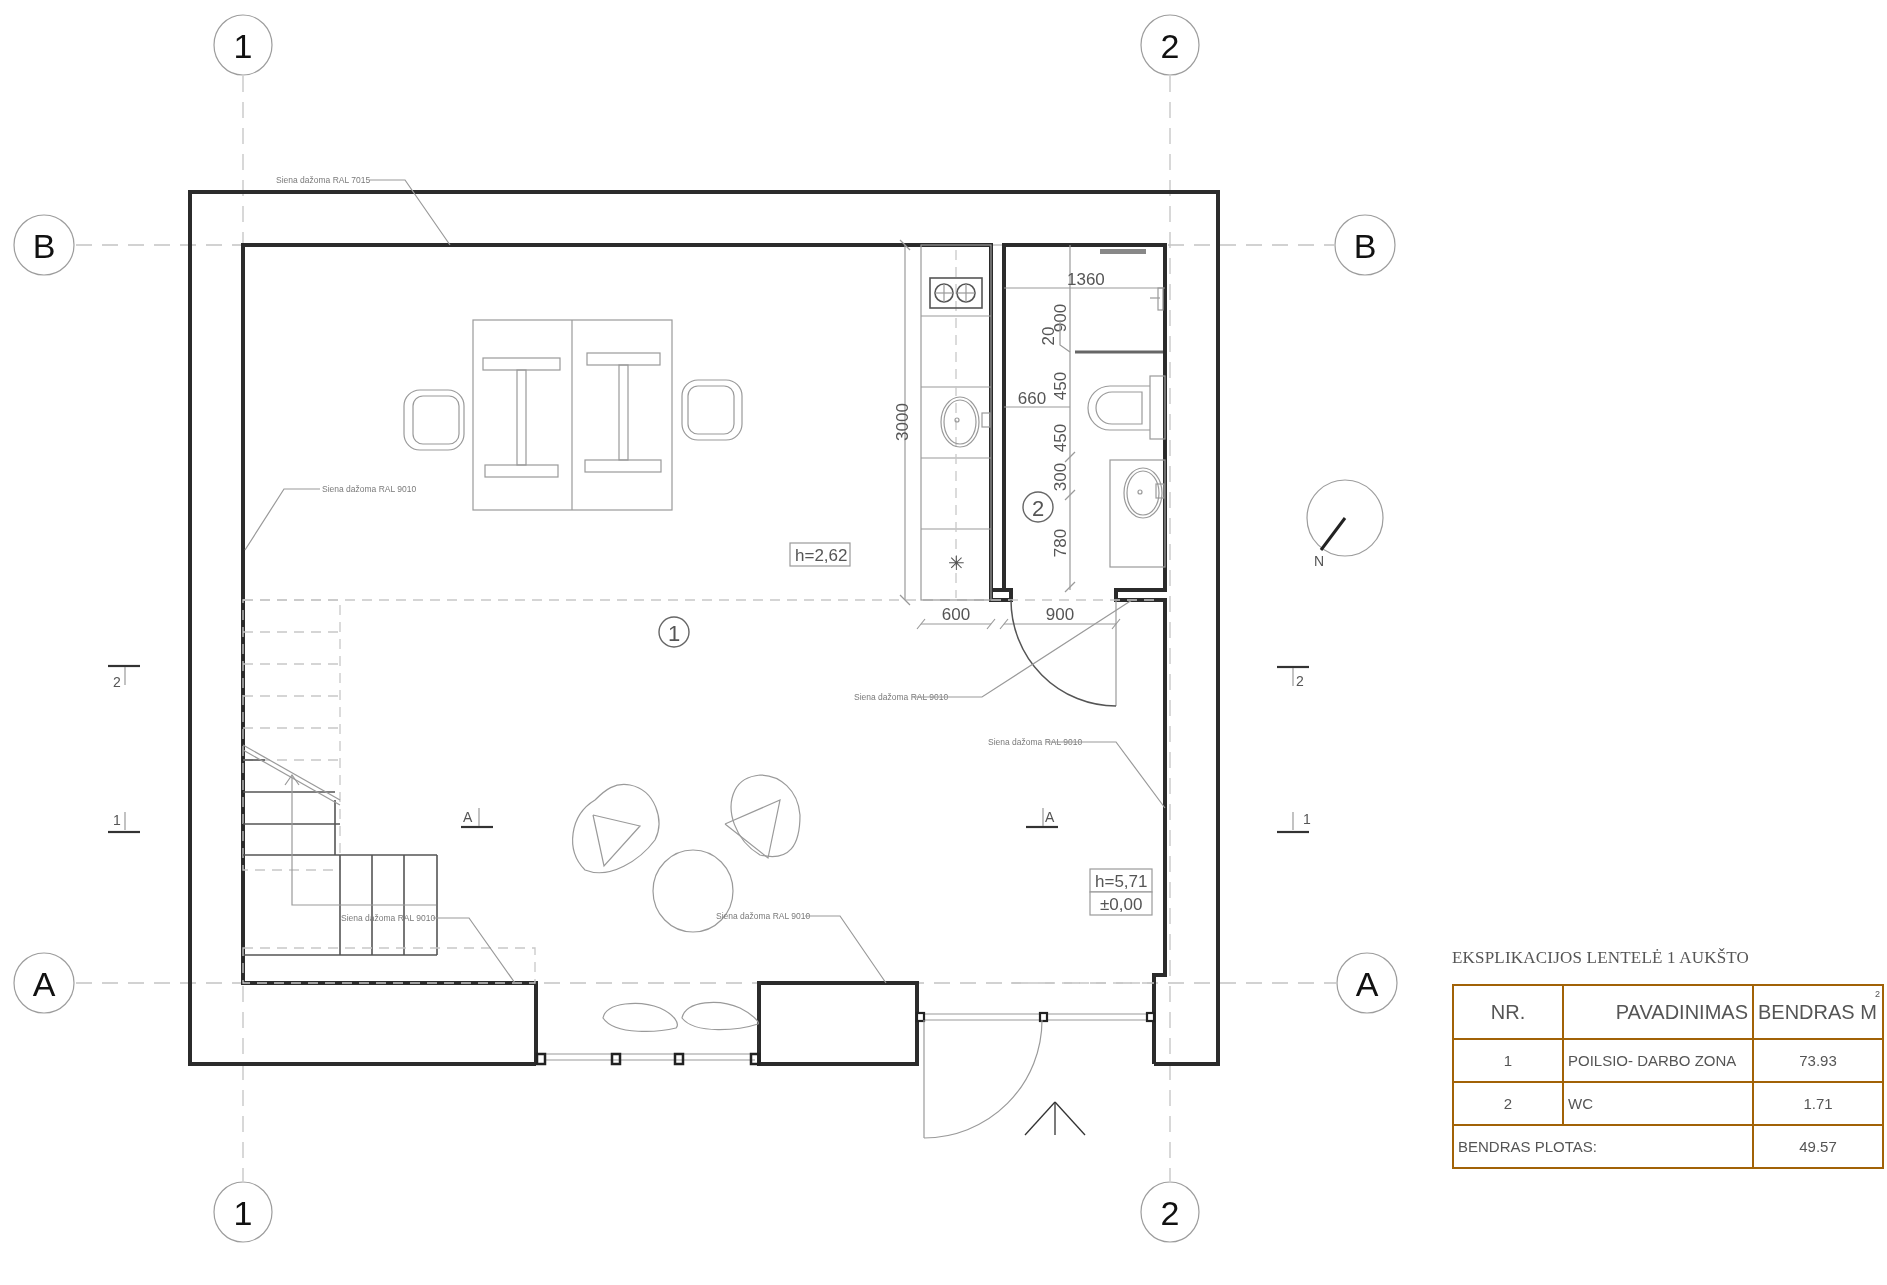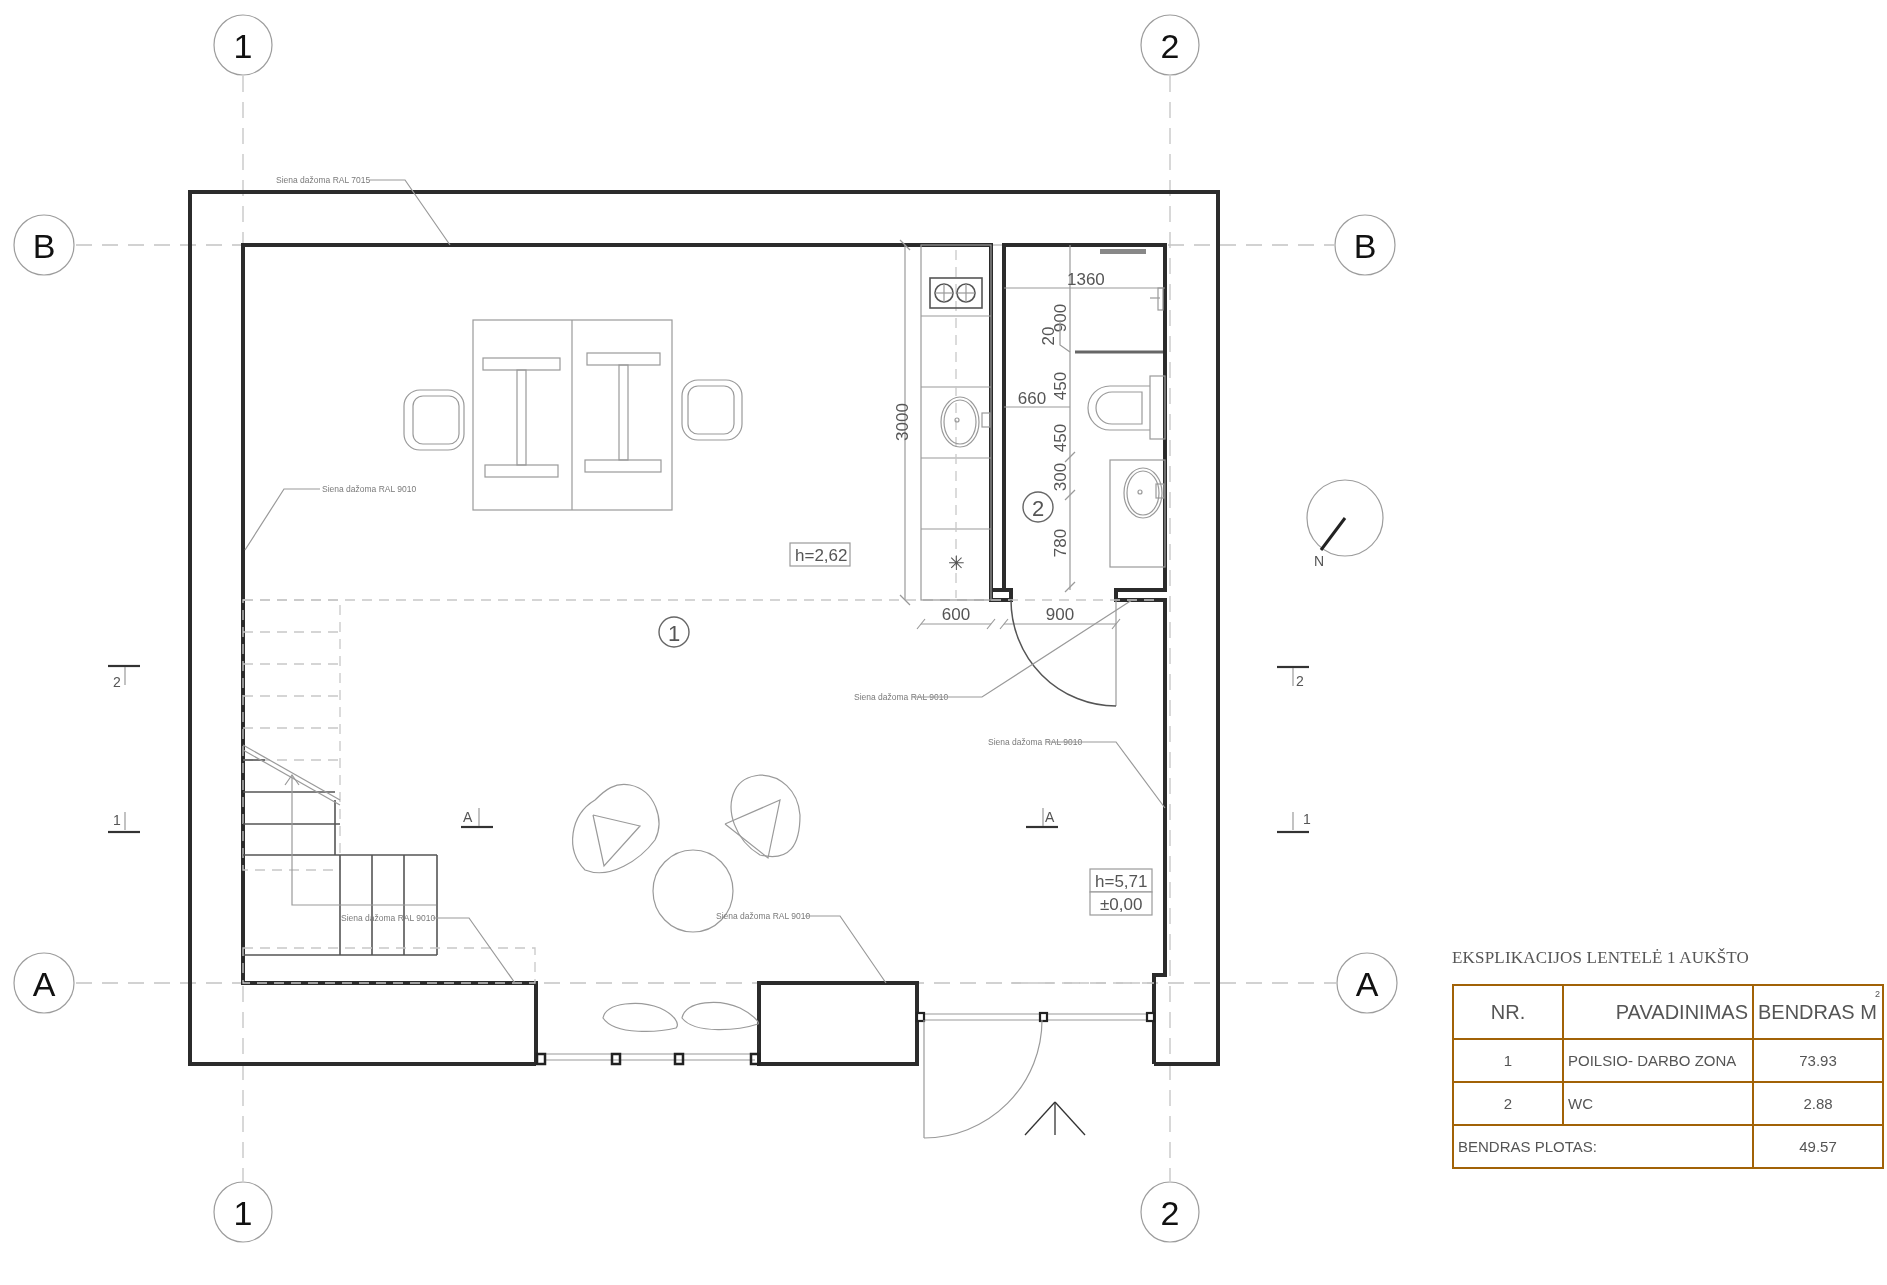--- a/index.html
+++ b/index.html
@@ -341,20 +341,20 @@
     <th style="width:120px;text-align:left;position:relative"><span>BENDRAS M</span><sup style="font-size:9px;position:absolute;top:0;right:2px">2</sup></th>
   </tr>
   <tr>
     <td style="text-align:center">1</td>
     <td>POILSIO- DARBO ZONA</td>
     <td style="text-align:center">73.93</td>
   </tr>
   <tr>
     <td style="text-align:center">2</td>
     <td>WC</td>
-    <td style="text-align:center">2.88</td>
+    <td style="text-align:center">1.71</td>
   </tr>
   <tr>
     <td colspan="2" style="text-align:left">BENDRAS PLOTAS:</td>
     <td style="text-align:center">49.57</td>
   </tr>
 </tbody>
   </table>
 
 </body></html>

